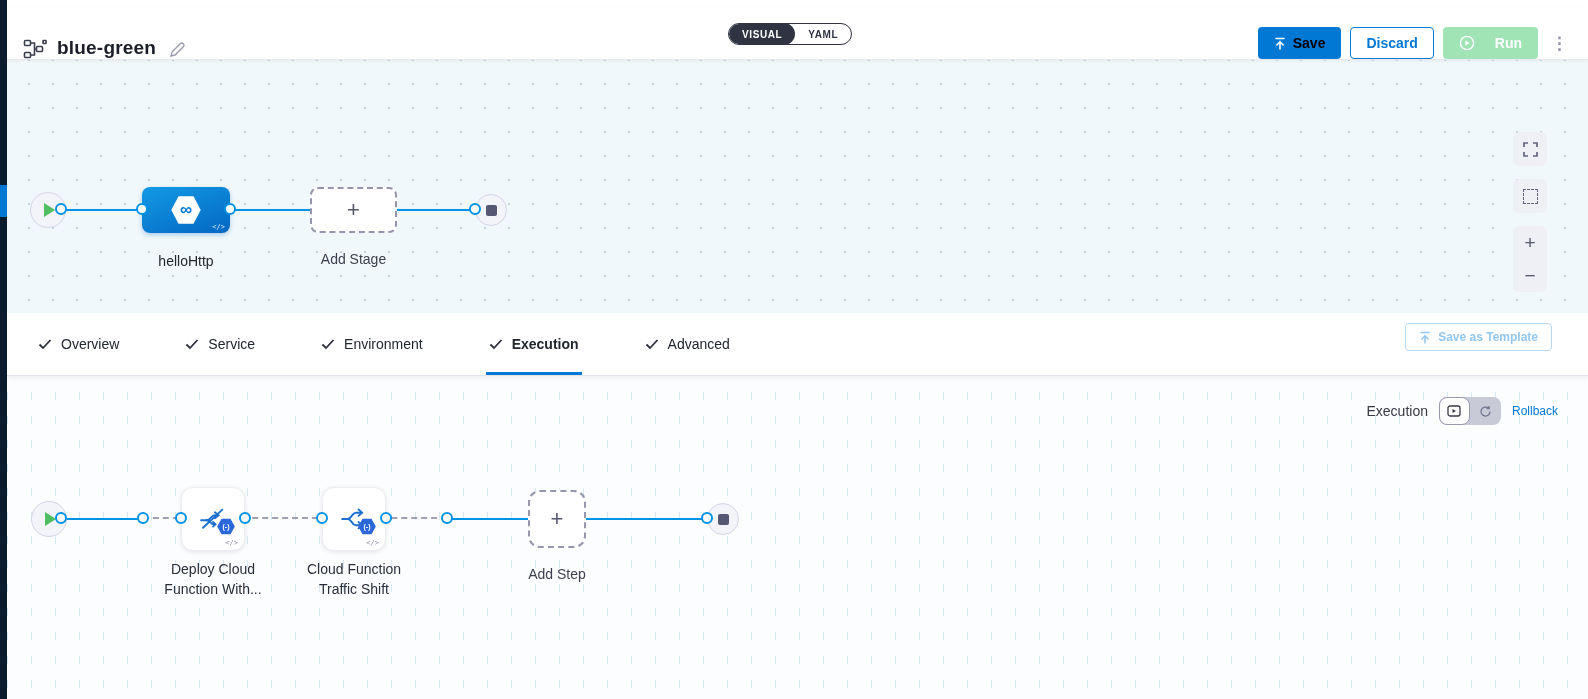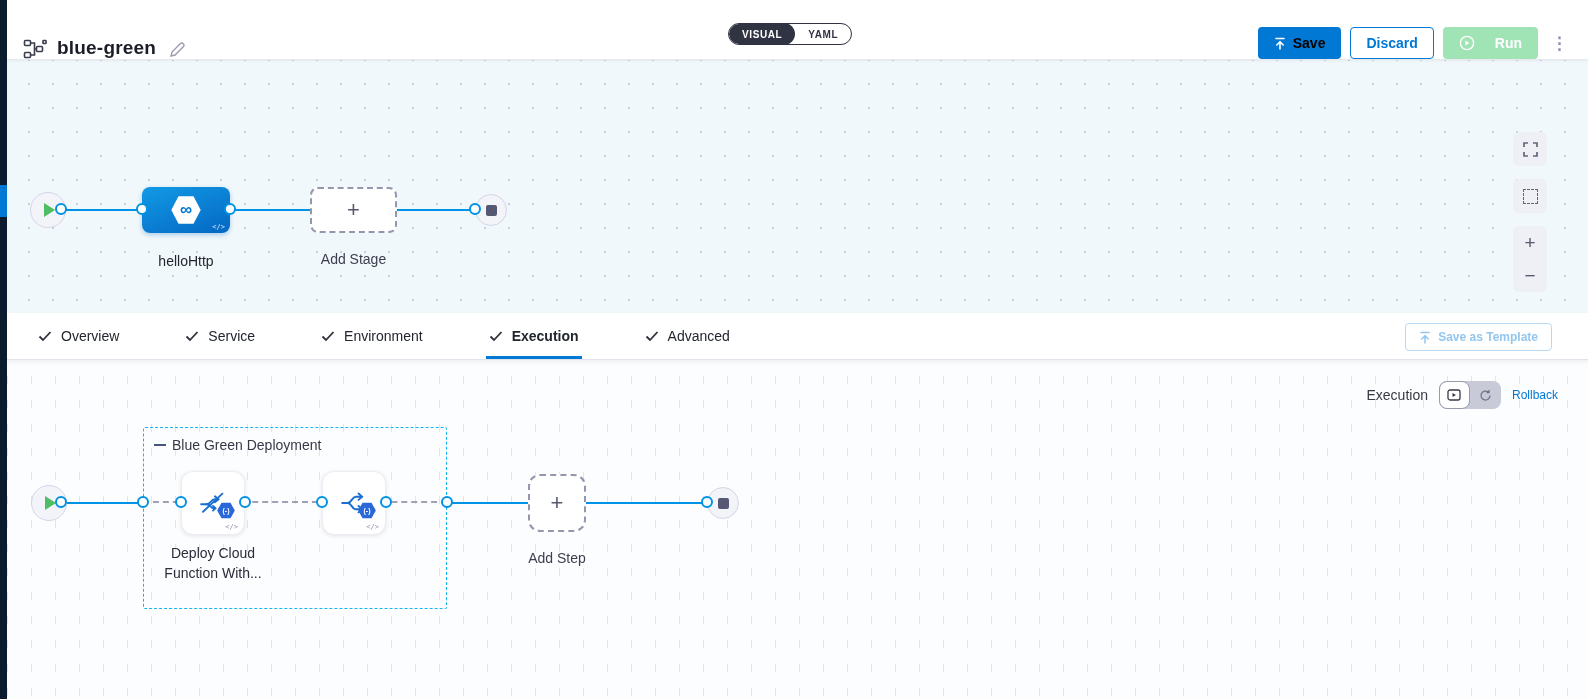--- a/index.html
+++ b/index.html
@@ -71,21 +71,21 @@
 
   .canvas-btn { position:absolute; left:1506px; width:34px; height:34px; border-radius:6px;
     background:#efeff6; display:flex; align-items:center; justify-content:center;
     color:#63657c; cursor:pointer; }
   .zoom-pill { position:absolute; left:1506px; top:166px; width:34px; height:66px; border-radius:6px;
     background:#efeff6; display:flex; flex-direction:column; align-items:center; justify-content:space-around; }
   .zoom-glyph { font-size:19px; color:#56586e; cursor:pointer; line-height:1; }
   .marquee-glyph { width:15px; height:15px; border:1.6px dashed #63657c; }
 
   
-  .tab-bar { height:47px; background:#fff; border-bottom:1px solid #e2e2ea; display:flex;
+  .tab-bar { height:63px; background:#fff; border-bottom:1px solid #e2e2ea; display:flex;
     align-items:stretch; padding-left:28px; position:relative; z-index:8;
     box-shadow:0 2px 4px rgba(40,41,61,.07); }
   .tab { display:flex; align-items:center; gap:9px; margin-right:60px; font-size:14px;
     color:#22262e; cursor:pointer; position:relative; padding:0 3px; }
   .tab.active { font-weight:700; }
   .tab.active::after { content:""; position:absolute; left:0; right:0; bottom:0; height:3px; background:#0278d5; }
   .tab-check { width:14px; height:14px; color:#2e313c; }
   .save-template { position:absolute; right:36px; top:10px; height:28px; display:flex; align-items:center;
     gap:7px; padding:0 13px; border:1px solid #b7d9f4; border-radius:4px; color:#93c6ee;
     font-size:12px; font-weight:700; background:#fff; cursor:pointer; }
@@ -276,26 +276,20 @@
           </svg>
         </div>
       </div>
       <span class="rollback-link">Rollback</span>
     </div>
 
     <div class="e-line" style="left:40px; width:96px;"></div>
     <div class="e-dash" style="left:136px; width:304px;"></div>
     <div class="e-line" style="left:440px; width:266px;"></div>
 
-    <div class="group-box">
-      <div class="group-label">
-        <span class="group-minus"></span>
-        <span>Blue Green Deployment</span>
-      </div>
-    </div>
 
     <div class="node-circle" style="left:24px; top:125px; width:36px; height:36px;">
       <div class="play-tri"></div>
     </div>
 
     <div class="step-card" style="left:174px;">
       <svg class="step-icon" viewBox="0 0 24 24" fill="none" stroke="currentColor" stroke-width="1.5" stroke-linecap="round">
         <path d="M2.5 13h4.5"></path>
         <path d="M7 13c3.2 0 3.2-4 6.4-4h2.6"></path>
         <path d="M13.5 6.6 16.4 9l-2.9 2.4"></path>
@@ -330,16 +324,17 @@
     <div class="port" style="left:48px; top:136px;"></div>
     <div class="port" style="left:130px; top:136px;"></div>
     <div class="port" style="left:168px; top:136px;"></div>
     <div class="port" style="left:232px; top:136px;"></div>
     <div class="port" style="left:309px; top:136px;"></div>
     <div class="port" style="left:373px; top:136px;"></div>
     <div class="port" style="left:434px; top:136px;"></div>
     <div class="port" style="left:694px; top:136px;"></div>
 
     <div class="step-label" style="left:144px;">Deploy Cloud Function With...</div>
+    <div class="step-label" style="left:285px;">Cloud Function Traffic Shift</div>
     <div class="step-label" style="left:488px; top:188px; color:#3c3e4f;">Add Step</div>
 
   </div>
 </div>
 
 </body></html>

